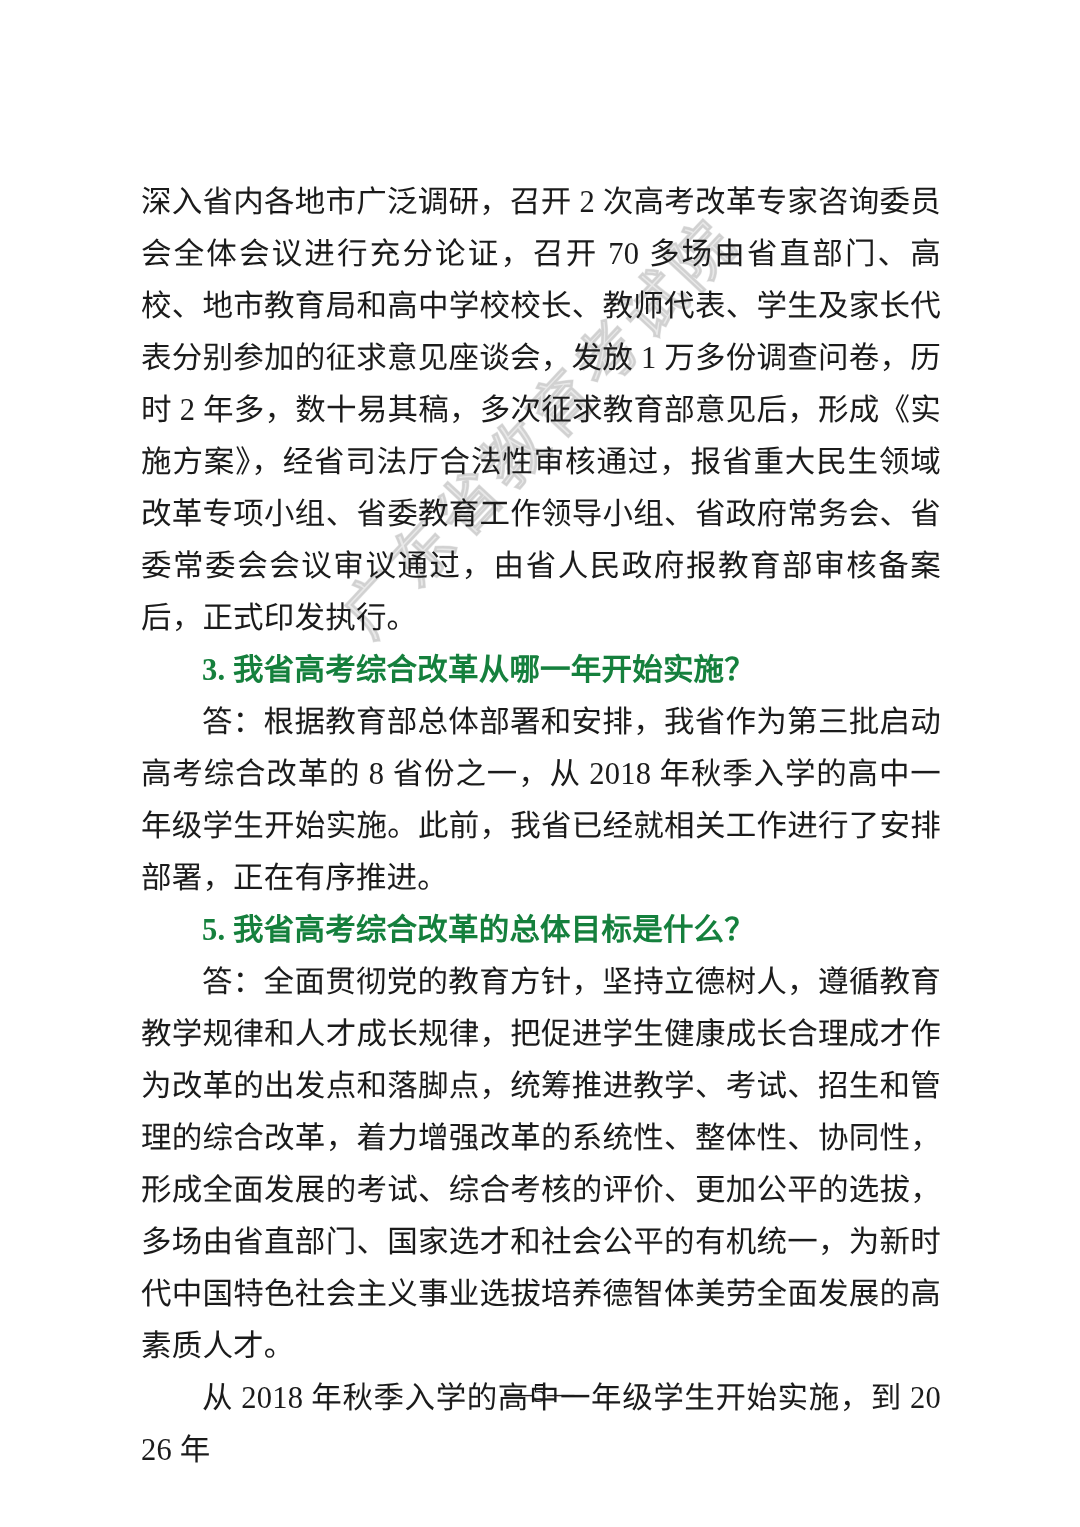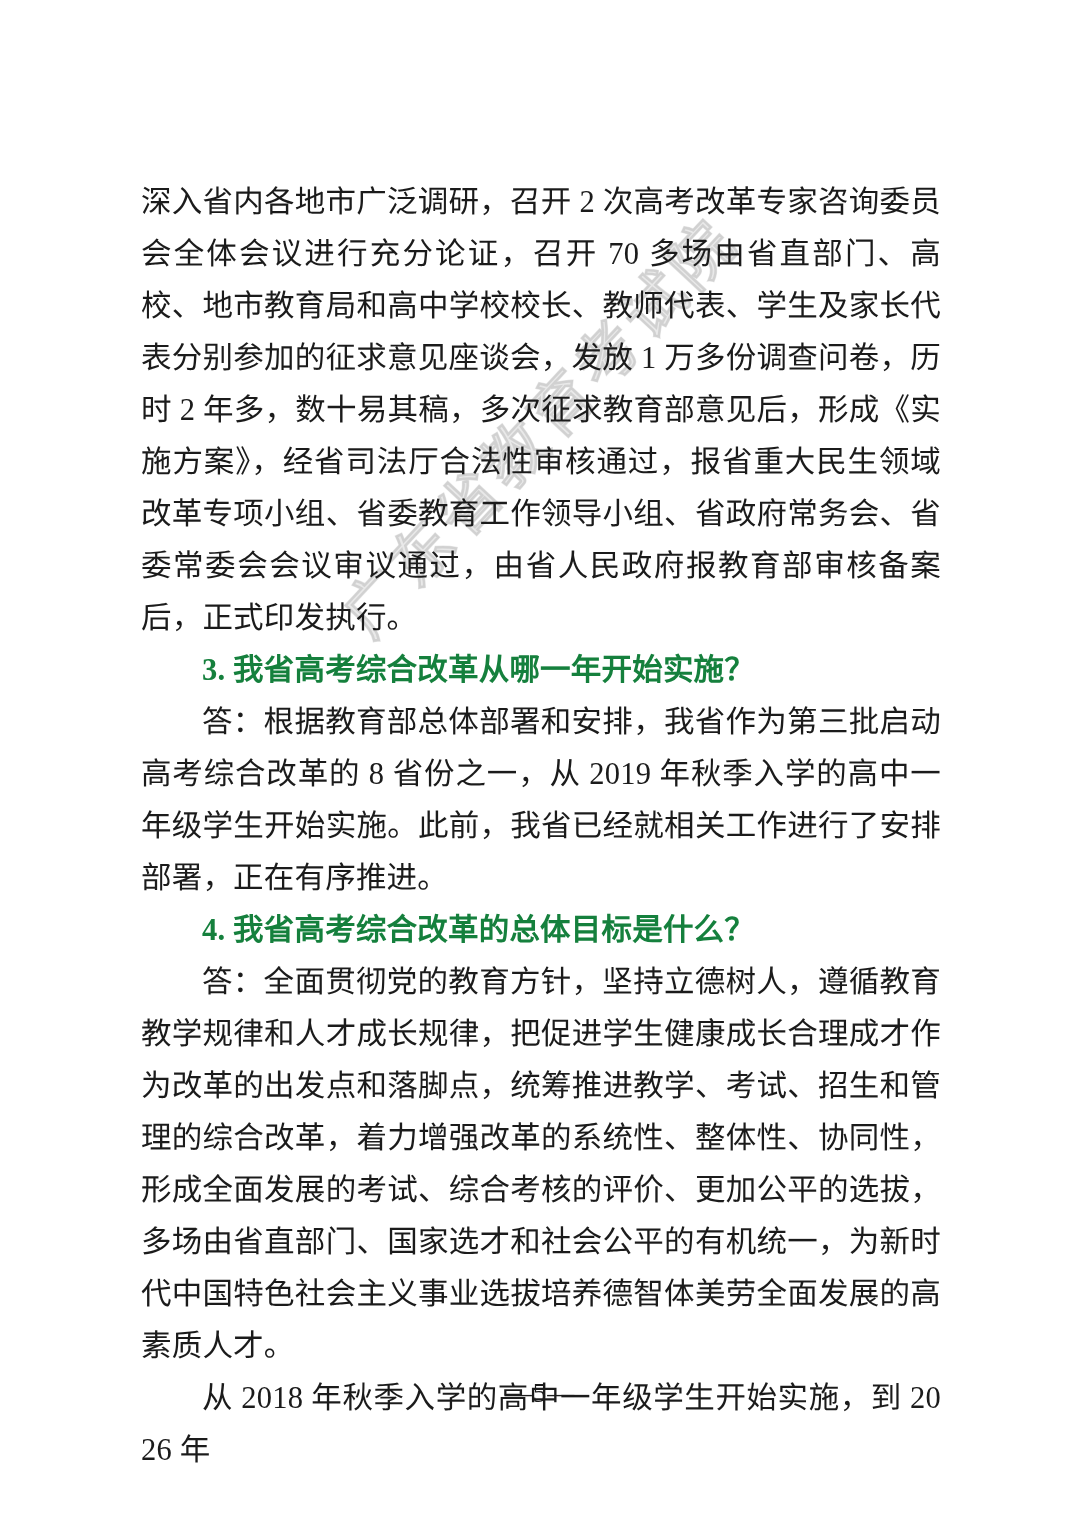--- a/index.html
+++ b/index.html
@@ -106,23 +106,23 @@
   <div class="watermark-layer">
     <div class="watermark">广东省教育考试院</div>
   </div>
 
   <div class="content">
 
     <p class="para">深入省内各地市广泛调研，召开 2 次高考改革专家咨询委员会全体会议进行充分论证，召开 70 多场由省直部门、高校、地市教育局和高中学校校长、教师代表、学生及家长代表分别参加的征求意见座谈会，发放 1 万多份调查问卷，历时 2 年多，数十易其稿，多次征求教育部意见后，形成《实施方案》，经省司法厅合法性审核通过，报省重大民生领域改革专项小组、省委教育工作领导小组、省政府常务会、省委常委会会议审议通过，由省人民政府报教育部审核备案后，正式印发执行。</p>
 
     <h3 class="heading">3. 我省高考综合改革从哪一年开始实施？</h3>
 
-    <p class="para indent">答：根据教育部总体部署和安排，我省作为第三批启动高考综合改革的 8 省份之一，从 2019 年秋季入学的高中一年级学生开始实施。此前，我省已经就相关工作进行了安排部署，正在有序推进。</p>
+    <p class="para indent">答：根据教育部总体部署和安排，我省作为第三批启动高考综合改革的 8 省份之一，从 2018 年秋季入学的高中一年级学生开始实施。此前，我省已经就相关工作进行了安排部署，正在有序推进。</p>
 
-    <h3 class="heading">4. 我省高考综合改革的总体目标是什么？</h3>
+    <h3 class="heading">5. 我省高考综合改革的总体目标是什么？</h3>
 
     <p class="para indent">答：全面贯彻党的教育方针，坚持立德树人，遵循教育教学规律和人才成长规律，把促进学生健康成长合理成才作为改革的出发点和落脚点，统筹推进教学、考试、招生和管理的综合改革，着力增强改革的系统性、整体性、协同性，形成全面发展的考试、综合考核的评价、更加公平的选拔，多场由省直部门、国家选才和社会公平的有机统一，为新时代中国特色社会主义事业选拔培养德智体美劳全面发展的高素质人才。</p>
 
     <p class="para indent">从 2018 年秋季入学的高中一年级学生开始实施，到 2026 年</p>
 
   </div>
 
   <div class="footer">
     <span class="page-number">—5—</span>
   </div>

